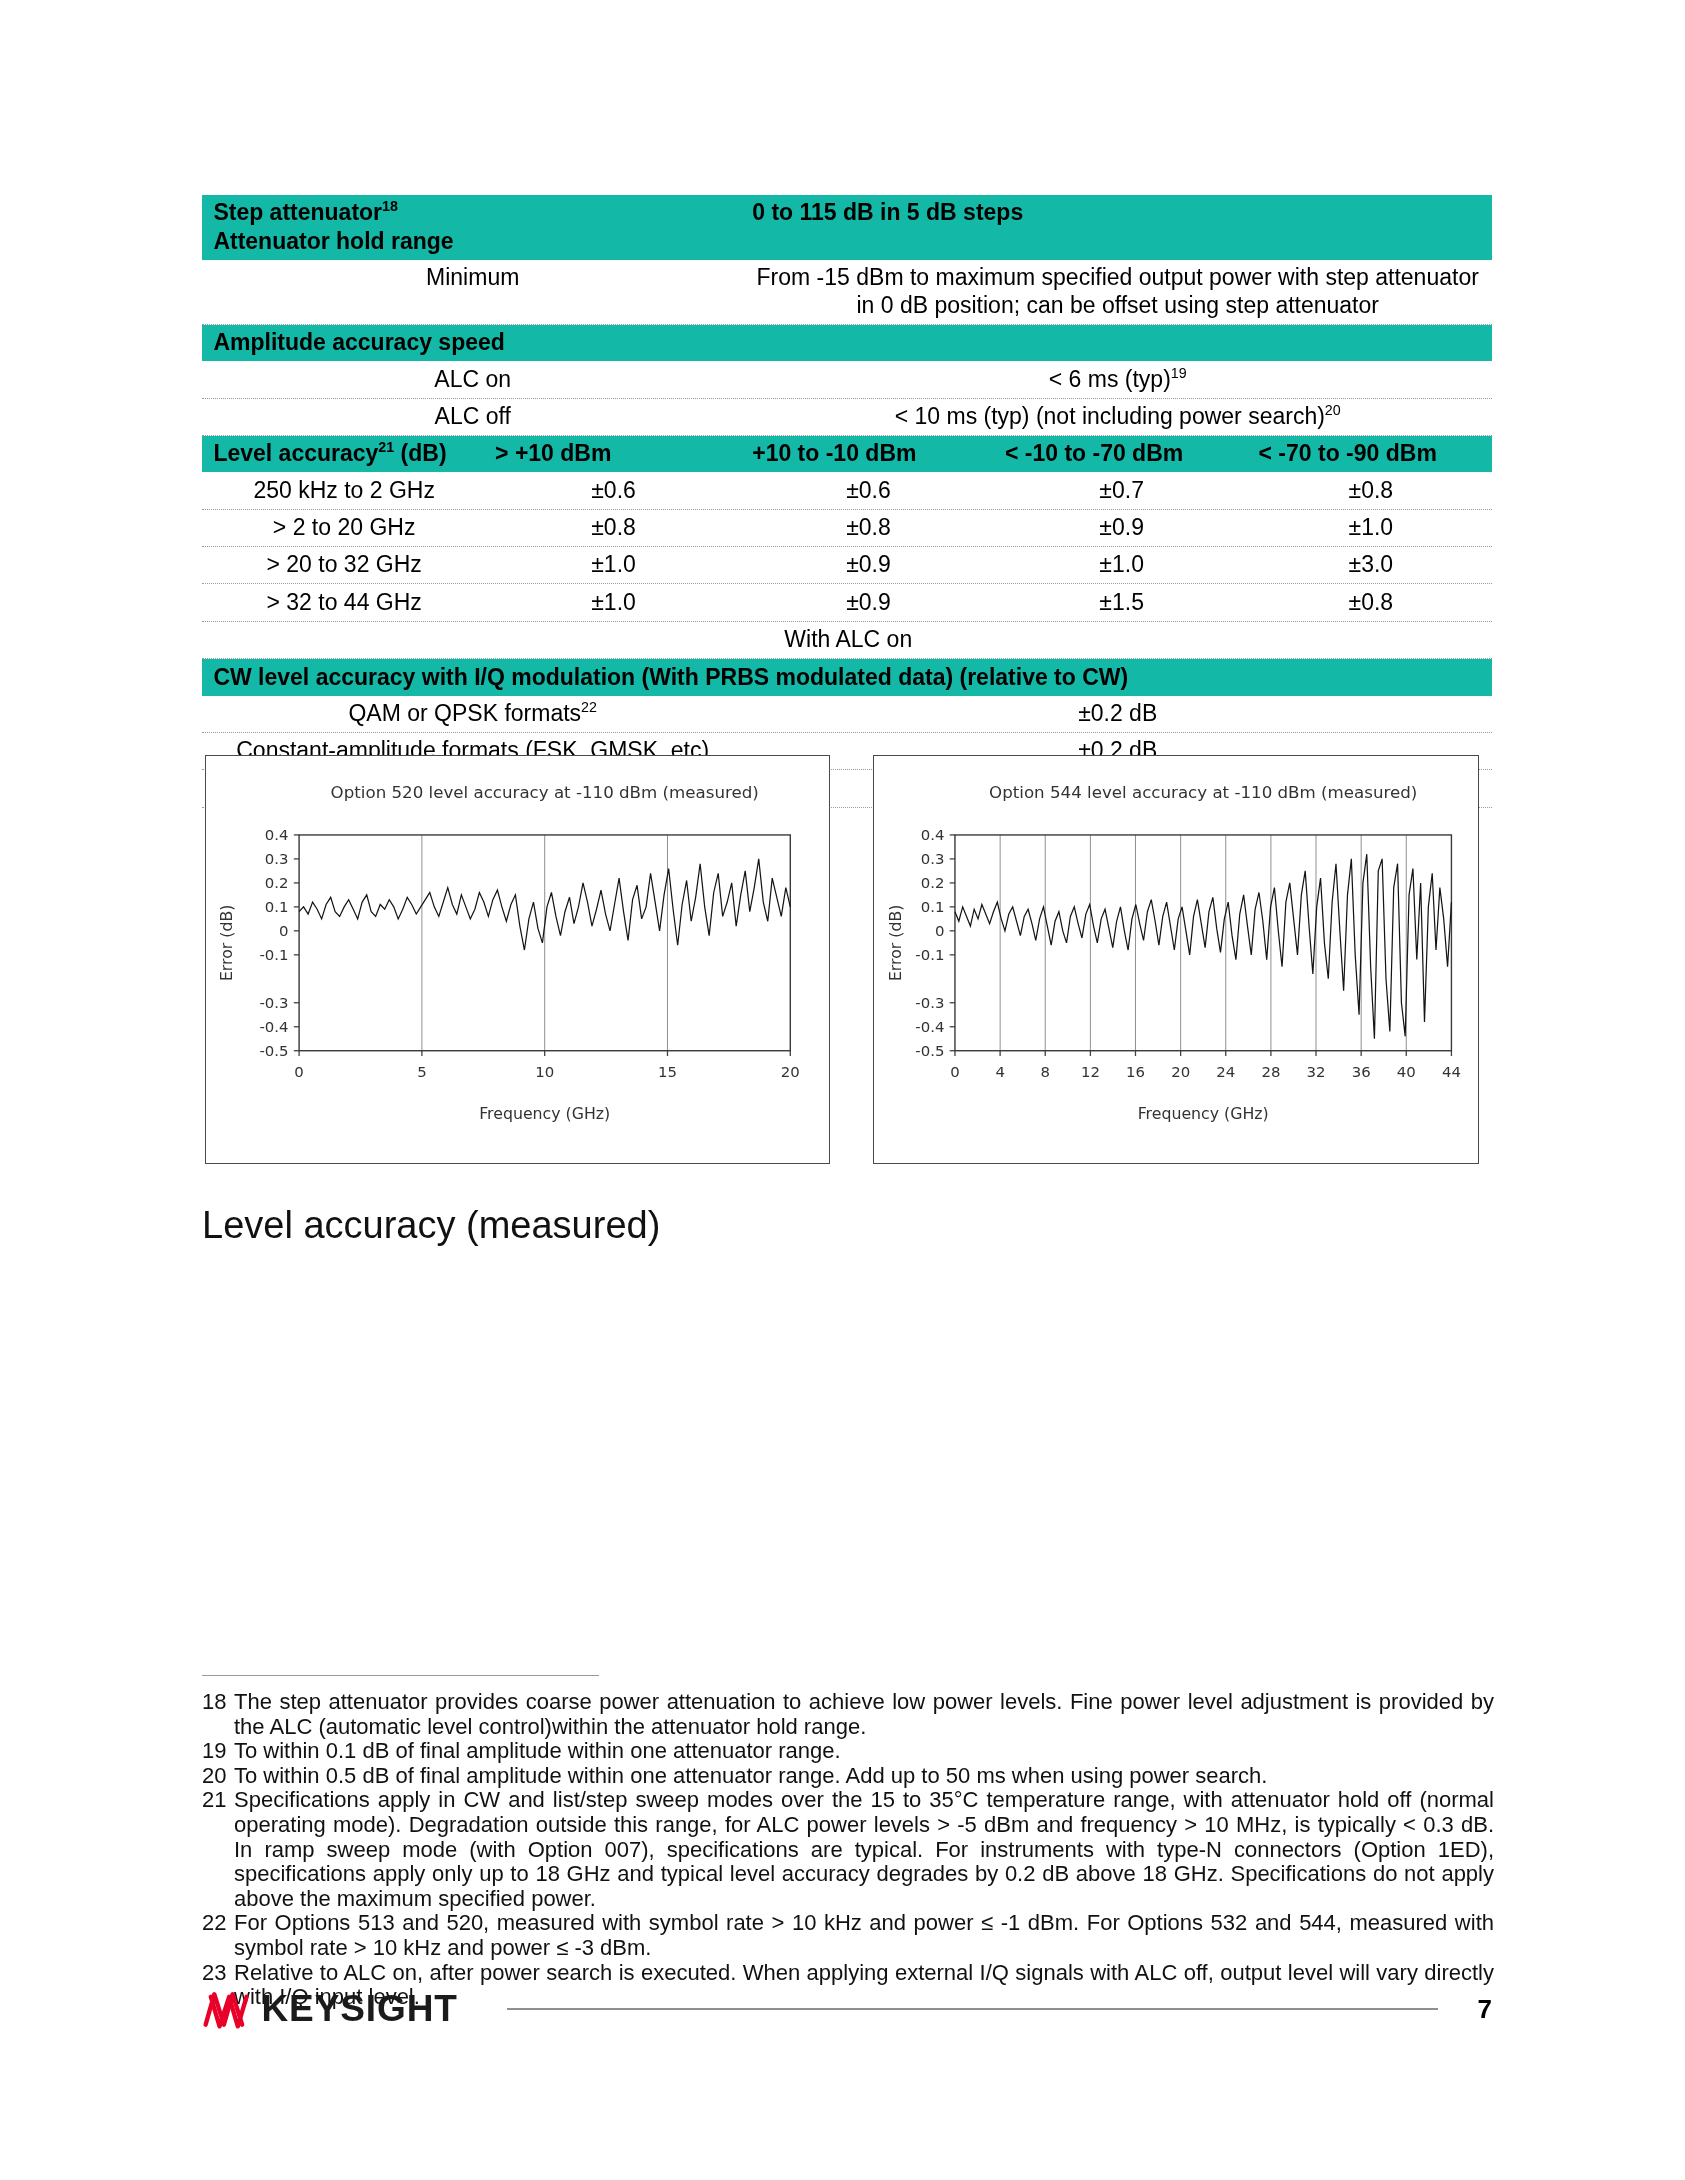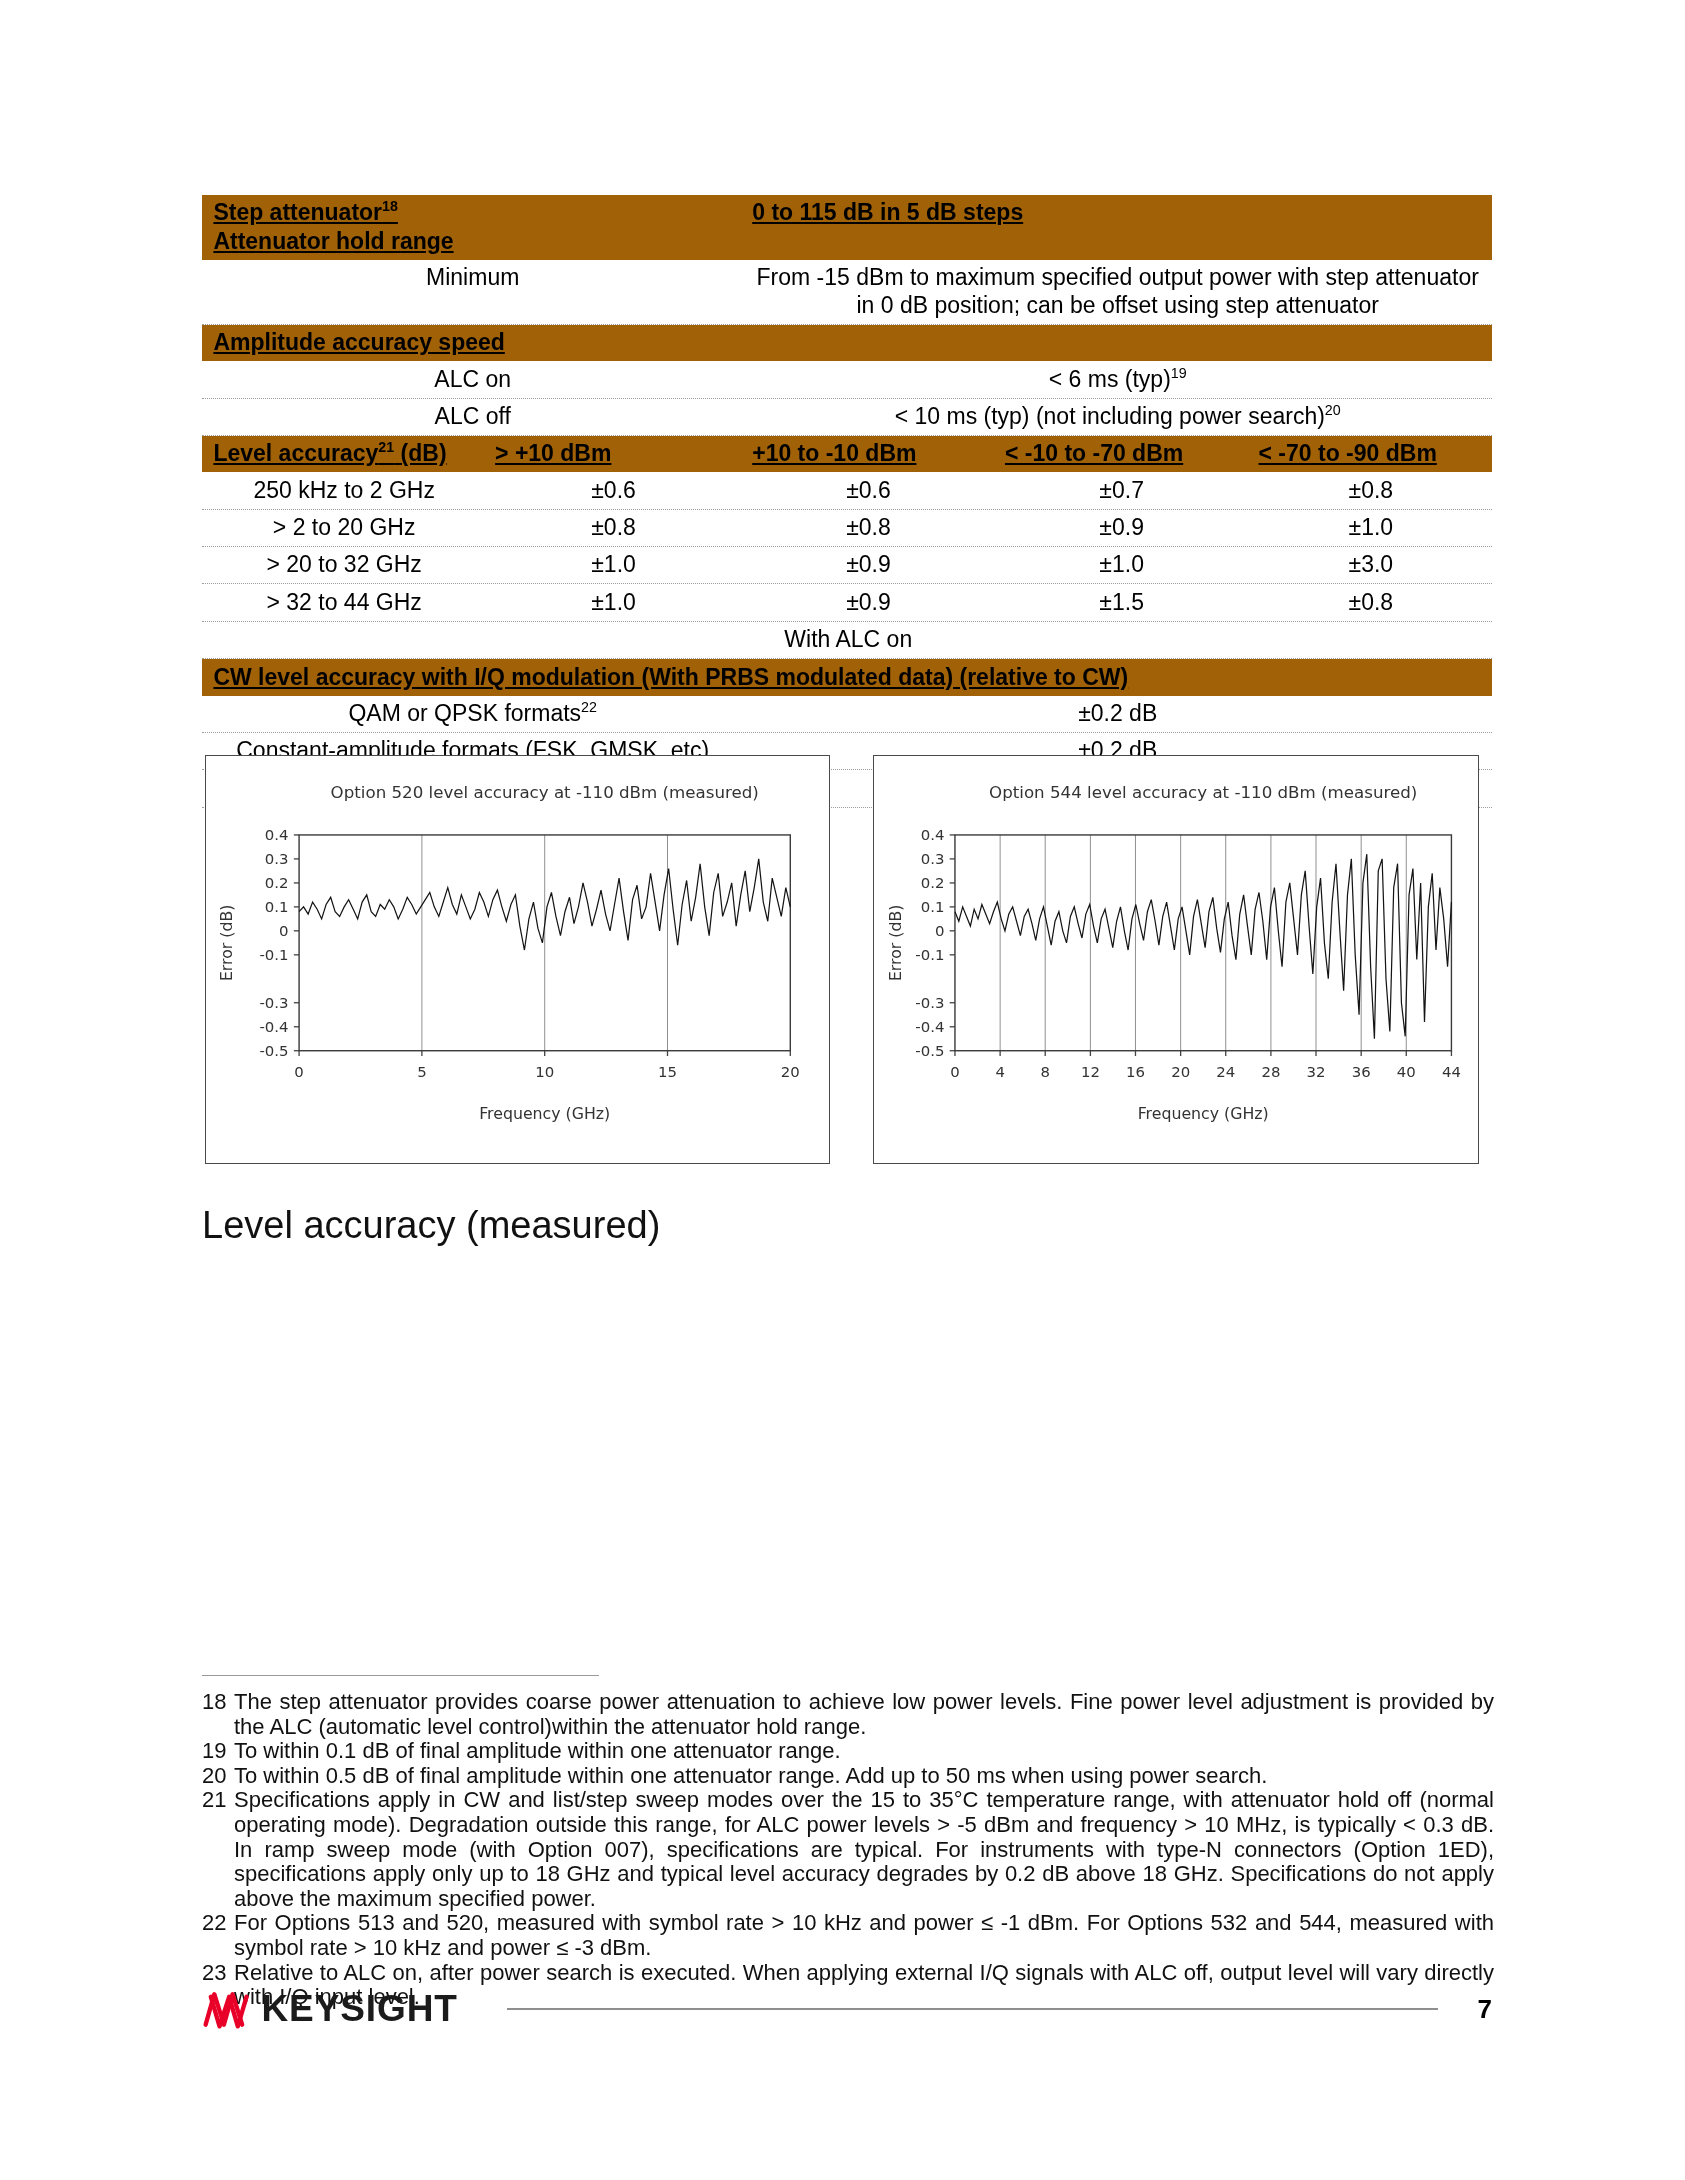--- a/index.html
+++ b/index.html
@@ -7,21 +7,21 @@
     width:1685px;height:2180px;background:#ffffff;position:relative;
     font-family:"Liberation Sans",sans-serif;color:#000;
     -webkit-font-smoothing:antialiased;
   }
   .page{position:absolute;inset:0;overflow:hidden;}
 
   
   .spec-table{position:absolute;left:202px;top:195px;width:1290px;font-size:23px;line-height:1.2;}
   .trow{display:grid;grid-template-columns:321fr 293fr 288fr 289fr 279fr;}
   .trow>div{padding:4.4px 8.8px 4.4px 11.4px;}
-  .kind-band2,.kind-band2b,.kind-band1,.kind-band5{background:#a16207;font-weight:bold;text-decoration:underline;}
+  .kind-band2,.kind-band2b,.kind-band1,.kind-band5{background:#14b8a6;font-weight:bold;}
   .kind-band2>div{padding-bottom:0.9px;}
   .kind-band2b>div{padding-top:0;}
   .kind-data2,.kind-data5,.kind-labelrow{border-bottom:0.9px dotted #9c9c9c;text-align:center;}
   .cl{grid-column:1/3;}
   .cv{grid-column:3/6;}
   .cfull{grid-column:1/6;}
   sup{font-size:0.62em;line-height:0;}
 
   
   .chart-card{position:absolute;top:755px;height:407px;border:1.8px solid #4a4a4a;background:#fff;}

